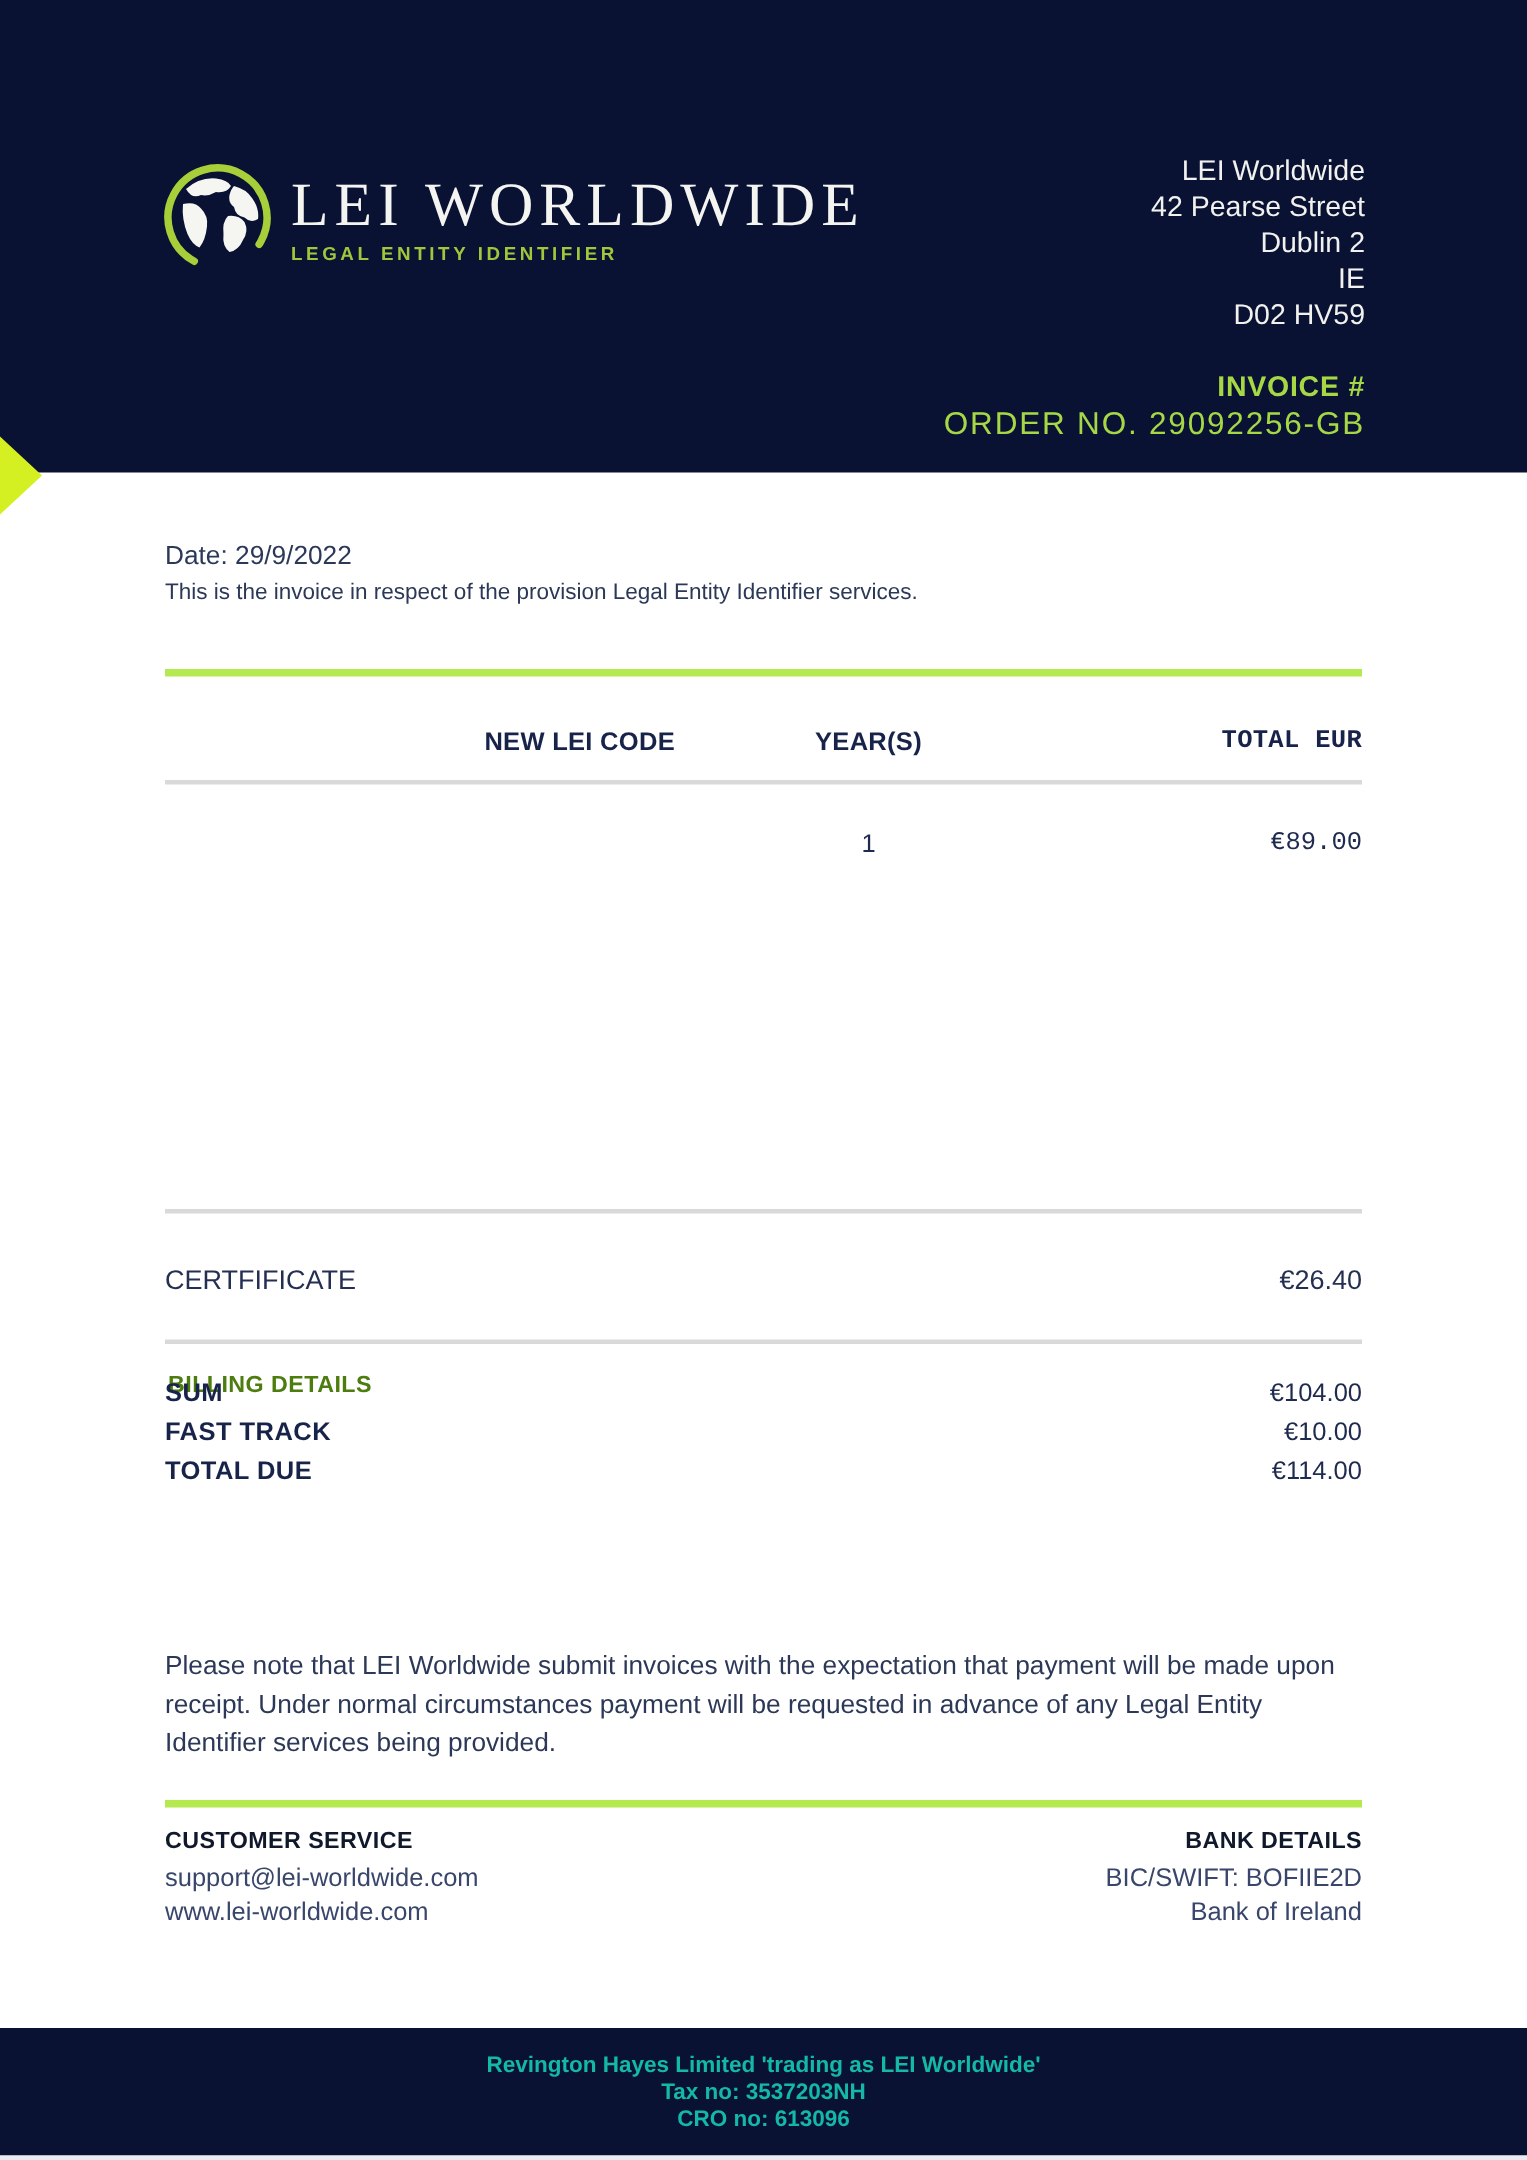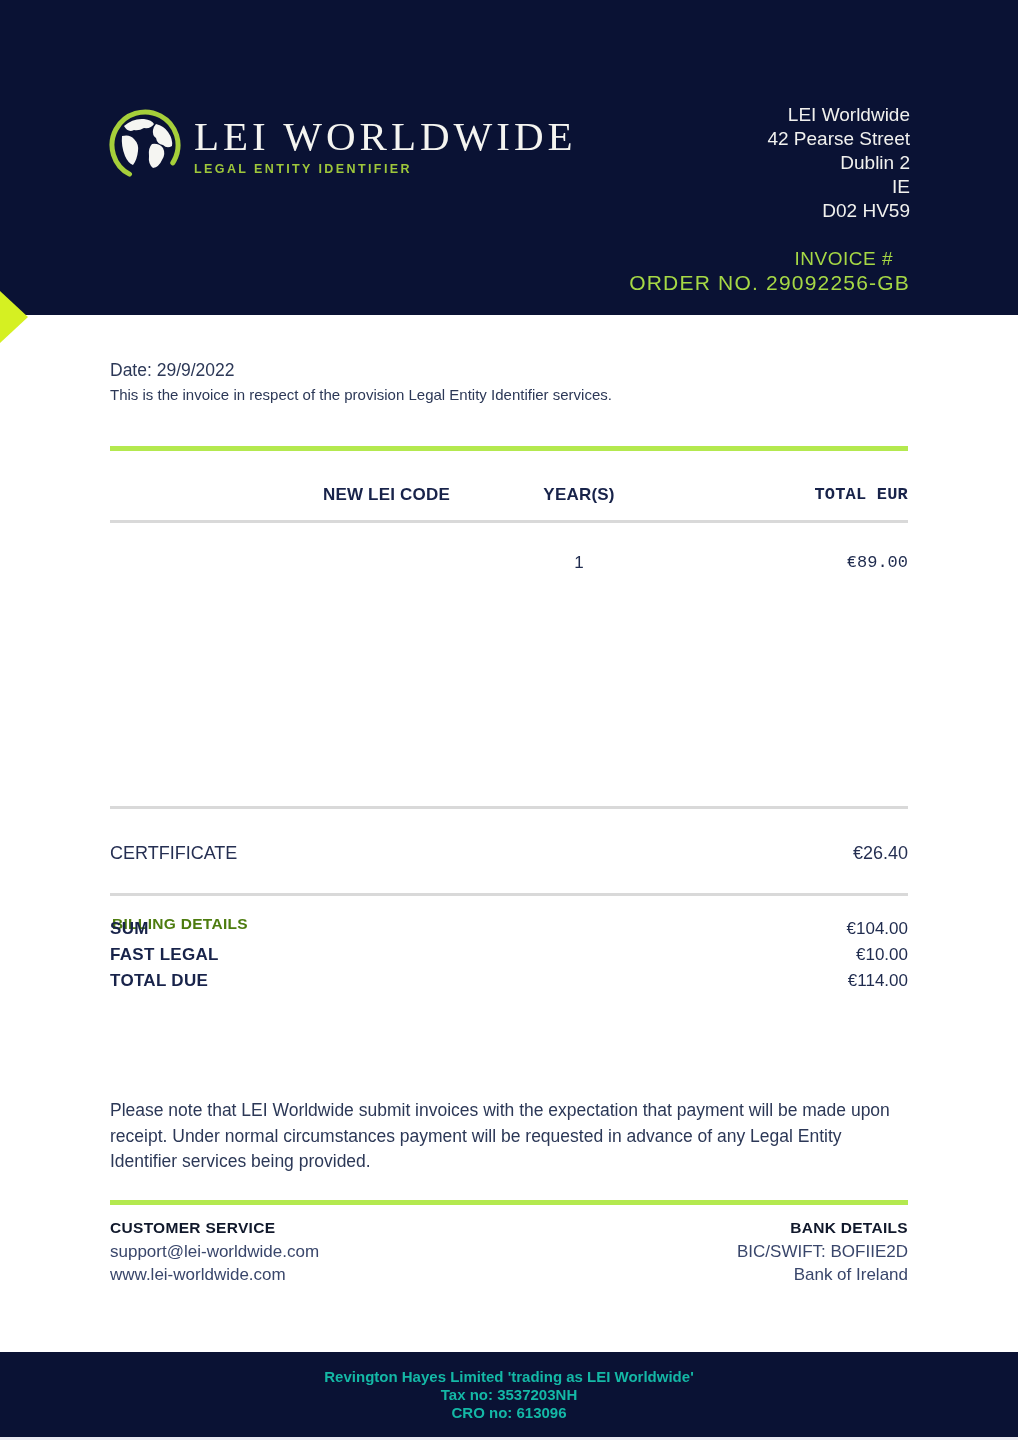--- a/index.html
+++ b/index.html
@@ -18,22 +18,22 @@
   }
   .logo-tag{
     margin-top:5px;font-size:12.5px;font-weight:bold;letter-spacing:2.4px;
     color:#9ec73b;white-space:nowrap;
   }
   .addr{
     position:absolute;right:108px;top:103px;text-align:right;
     color:#f1f1ee;font-size:19px;line-height:24px;
   }
   .inv-label{
-    position:absolute;right:125px;top:248px;text-align:right;
-    color:#a6d845;font-size:19px;font-weight:normal;letter-spacing:0.5px;
+    position:absolute;right:108px;top:248px;text-align:right;
+    color:#a6d845;font-size:19px;font-weight:bold;letter-spacing:0.5px;
   }
   .order-no{
     position:absolute;right:108px;top:271px;text-align:right;
     color:#a6d845;font-size:21px;letter-spacing:1.2px;font-weight:400;
   }
   .tri{
     position:absolute;left:0;top:291px;width:0;height:0;
     border-top:26px solid transparent;border-bottom:26px solid transparent;
     border-left:28px solid #d5f022;
   }
@@ -139,21 +139,21 @@
 
   <div class="hr-gray gy3"></div>
 
   <div class="billing-head">BILLING DETAILS</div>
   <div class="sums">
     <div class="sum-row">
       <div class="sum-label">SUM</div>
       <div class="sum-value">€104.00</div>
     </div>
     <div class="sum-row">
-      <div class="sum-label">FAST LEGAL</div>
+      <div class="sum-label">FAST TRACK</div>
       <div class="sum-value">€10.00</div>
     </div>
     <div class="sum-row">
       <div class="sum-label">TOTAL DUE</div>
       <div class="sum-value">€114.00</div>
     </div>
   </div>
 
   <div class="note">Please note that LEI Worldwide submit invoices with the expectation that payment will be made upon receipt. Under normal circumstances payment will be requested in advance of any Legal Entity Identifier services being provided.</div>
 

